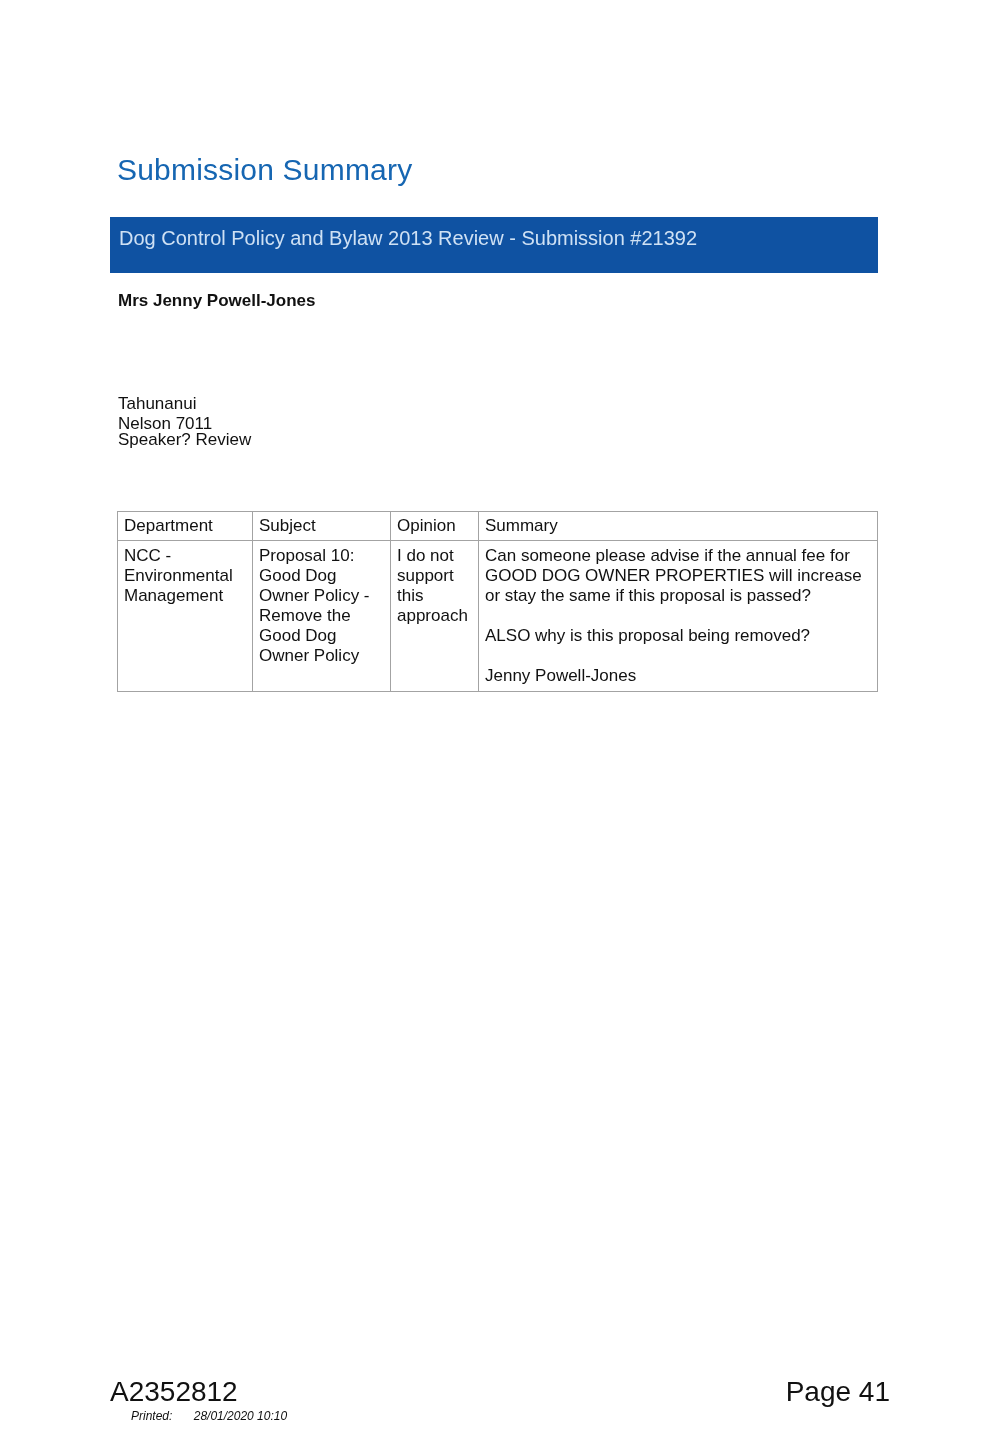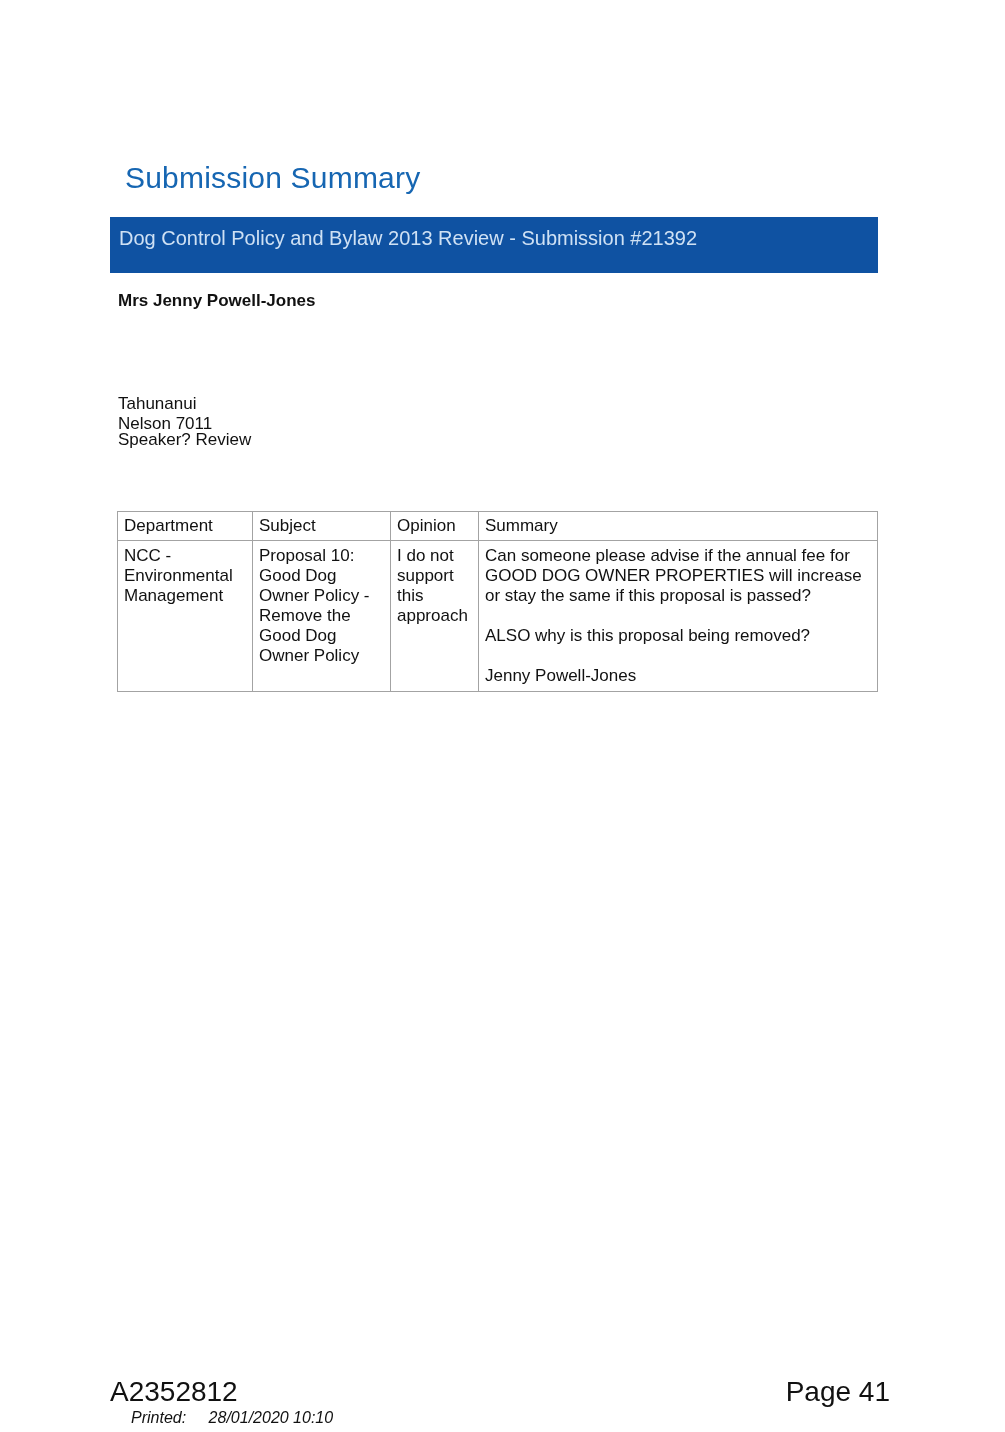--- a/index.html
+++ b/index.html
@@ -13,21 +13,21 @@
     height: 1432px;
     background: #ffffff;
     font-family: "Liberation Sans", sans-serif;
     color: #111111;
     overflow: hidden;
   }
   .title {
     position: absolute;
     left: 117px;
     top: 153px;
-    margin: 8px;
+    margin: 0;
     font-size: 30px;
     font-weight: 400;
     letter-spacing: 0.2px;
     color: var(--title-color, #1666B2);
   }
   .banner {
     position: absolute;
     left: 110px;
     top: 217px;
     width: 768px;
@@ -101,21 +101,21 @@
   .footer-page {
     position: absolute;
     right: 115px;
     top: 1376px;
     font-size: 28px;
   }
   .footer-printed {
     position: absolute;
     left: 131px;
     top: 1409px;
-    font-size: 16px;
+    font-size: 12px;
     font-style: italic;
   }
   .printed-value { margin-left: 18px; }
 </style>
 </head>
 <body>
 
 <div class="page">
 
   <h1 class="title">Submission Summary</h1>

